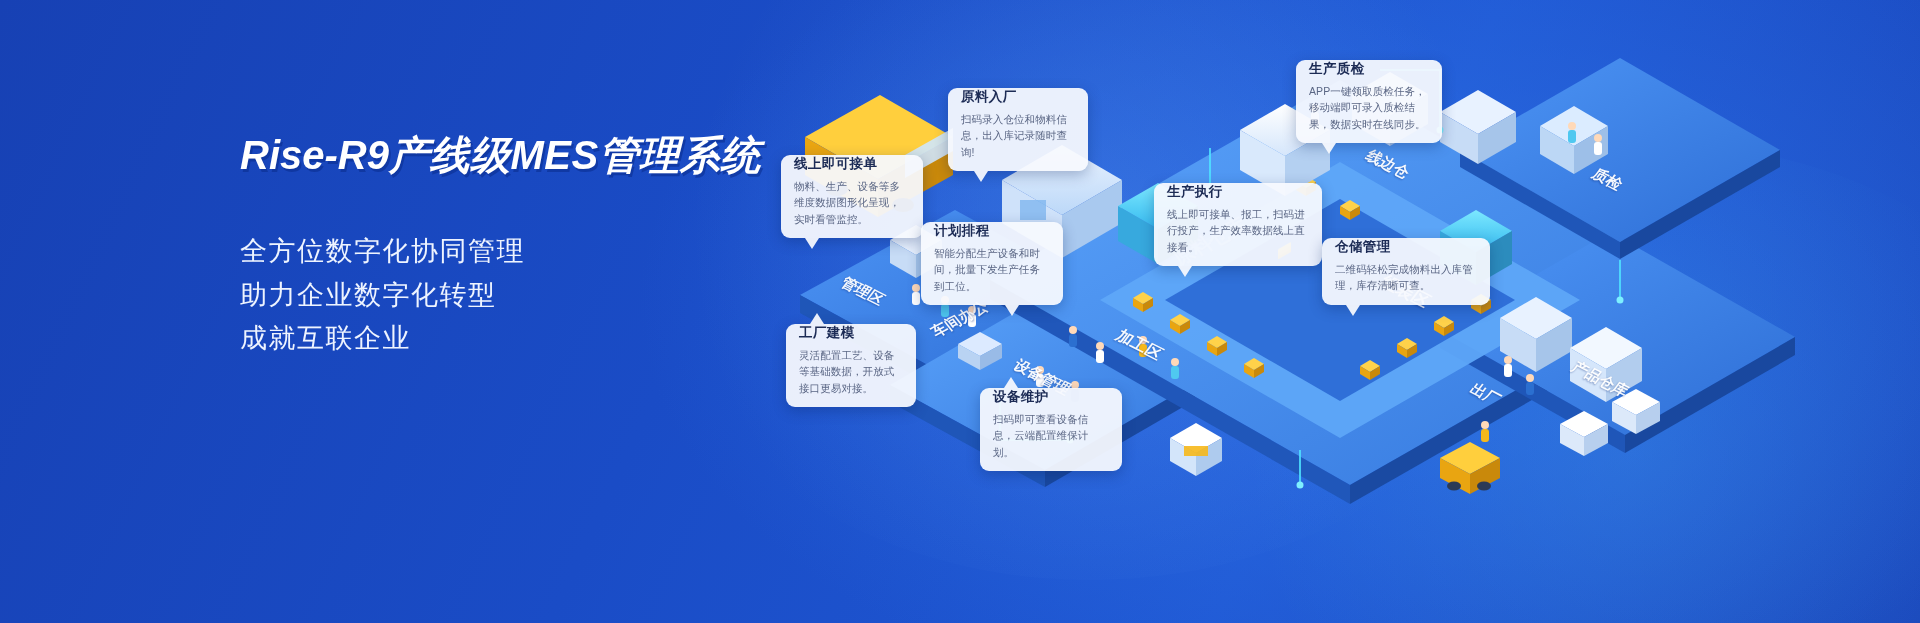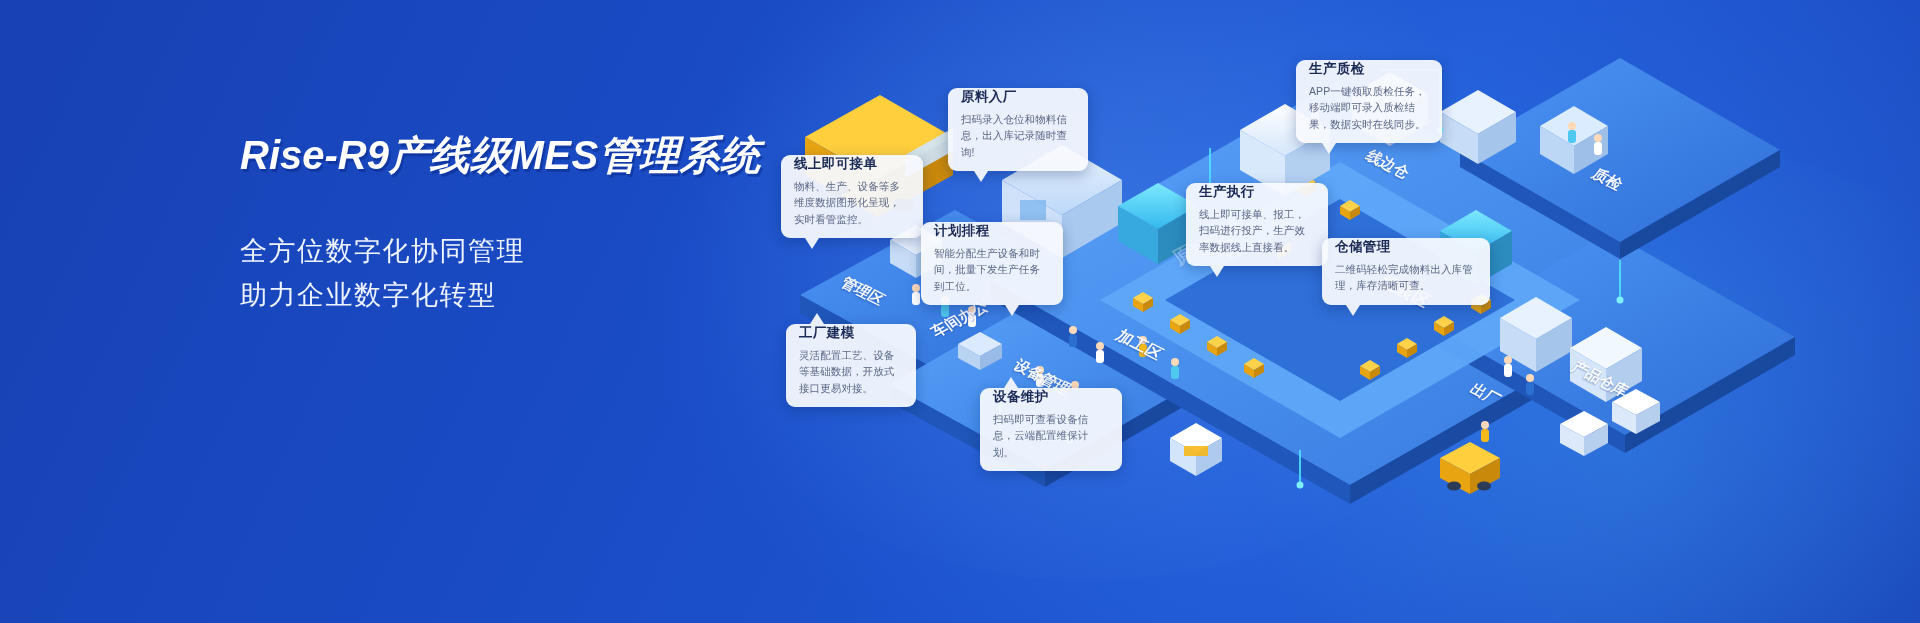--- a/index.html
+++ b/index.html
@@ -82,20 +82,21 @@
   <div class="bg-glow" id="glow1"></div>
   <div class="bg-glow" id="glow2"></div>
 
   <div id="copy">
     <div id="headline">
       <span class="latin">Rise-R9</span><span>产线级MES管理系统</span>
     </div>
     <div id="sublines">
       <div class="subline">全方位数字化协同管理</div>
       <div class="subline">助力企业数字化转型</div>
+      <div class="subline">成就互联企业</div>
     </div>
   </div>
 
   <div id="scene">
 
     <svg width="1180" height="560" viewBox="0 0 1180 560">
       <defs>
         <linearGradient id="gTopA" x1="0" y1="0" x2="1" y2="1">
           <stop offset="0%" stop-color="#4d95f5"></stop>
             <stop offset="100%" stop-color="#2e6ed6"></stop>
@@ -415,21 +416,21 @@
     <div class="c-body">扫码录入仓位和物料信息，出入库记录随时查询!</div>
     <div class="tail down" style="left:26px;"></div>
   </div>
 
   <div class="card" style="left:1296px; top:60px; width:146px;">
     <div class="c-title">生产质检</div>
     <div class="c-body">APP一键领取质检任务，移动端即可录入质检结果，数据实时在线同步。</div>
     <div class="tail down" style="left:26px;"></div>
   </div>
 
-  <div class="card" style="left:1186px; top:183px; width:142px;">
+  <div class="card" style="left:1154px; top:183px; width:168px;">
     <div class="c-title">生产执行</div>
     <div class="c-body">线上即可接单、报工，扫码进行投产，生产效率数据线上直接看。</div>
     <div class="tail down" style="left:24px;"></div>
   </div>
 
   <div class="card" style="left:921px; top:222px; width:142px;">
     <div class="c-title">计划排程</div>
     <div class="c-body">智能分配生产设备和时间，批量下发生产任务到工位。</div>
     <div class="tail down" style="left:84px;"></div>
   </div>

